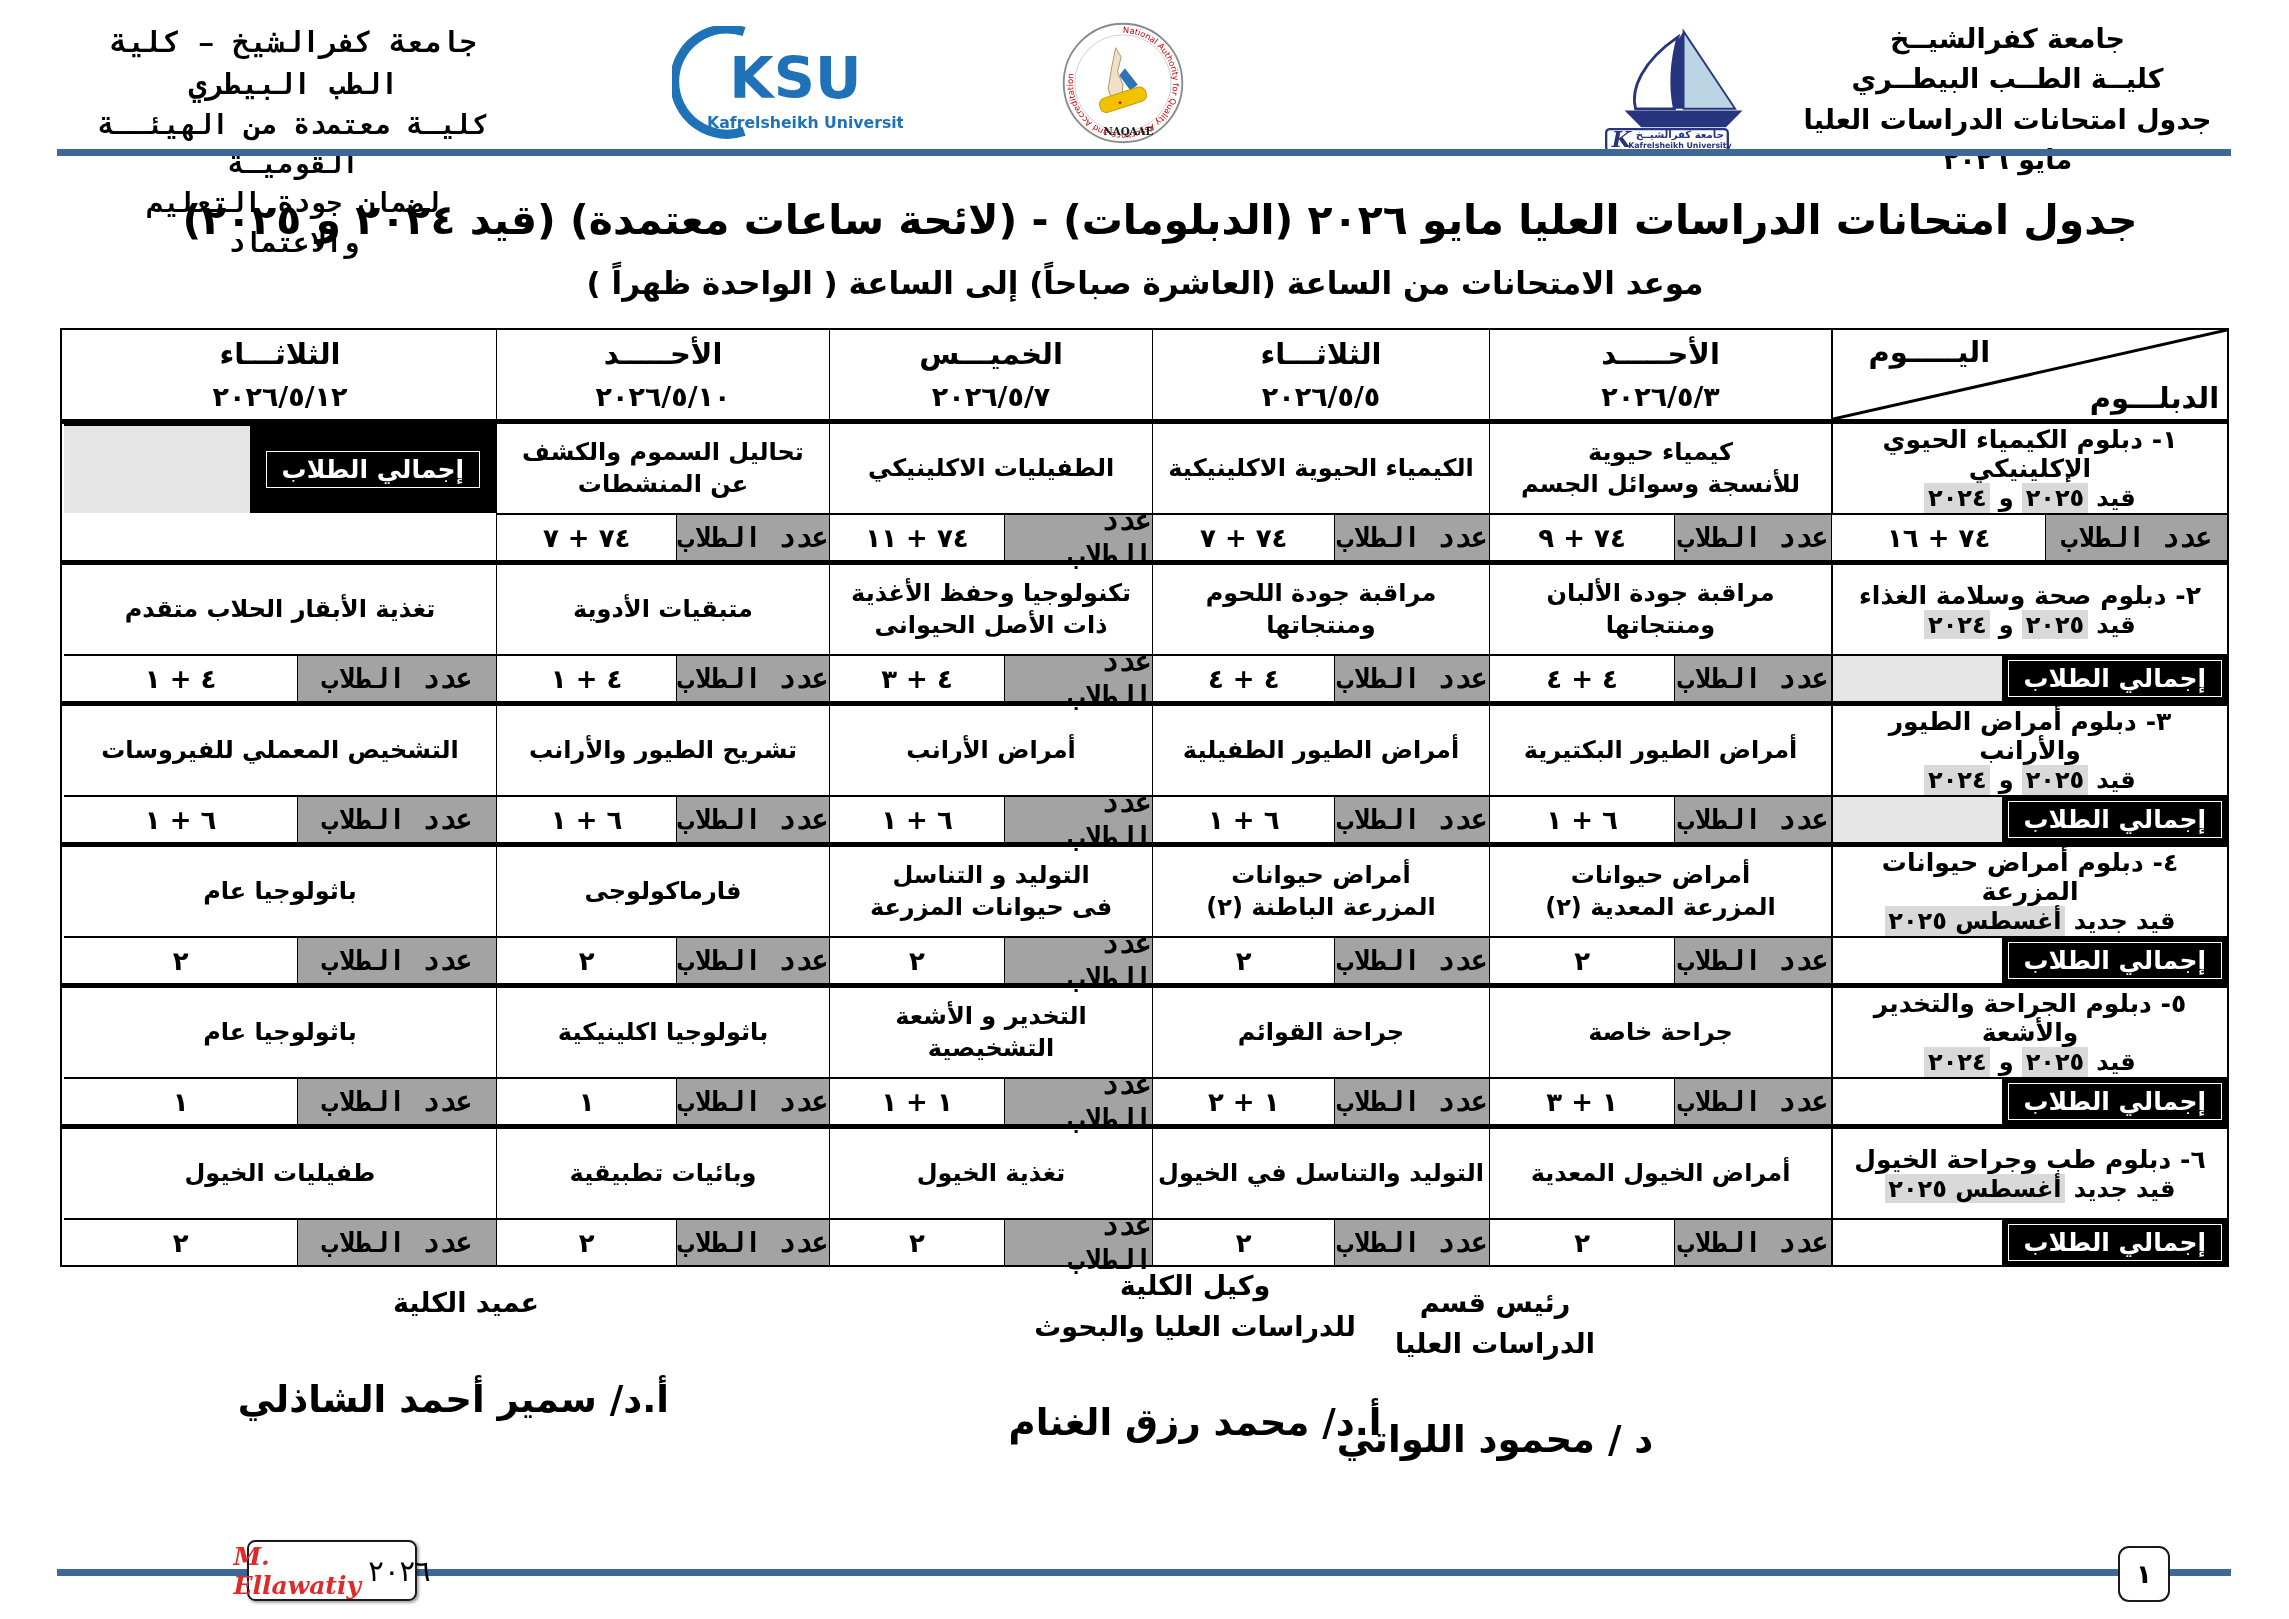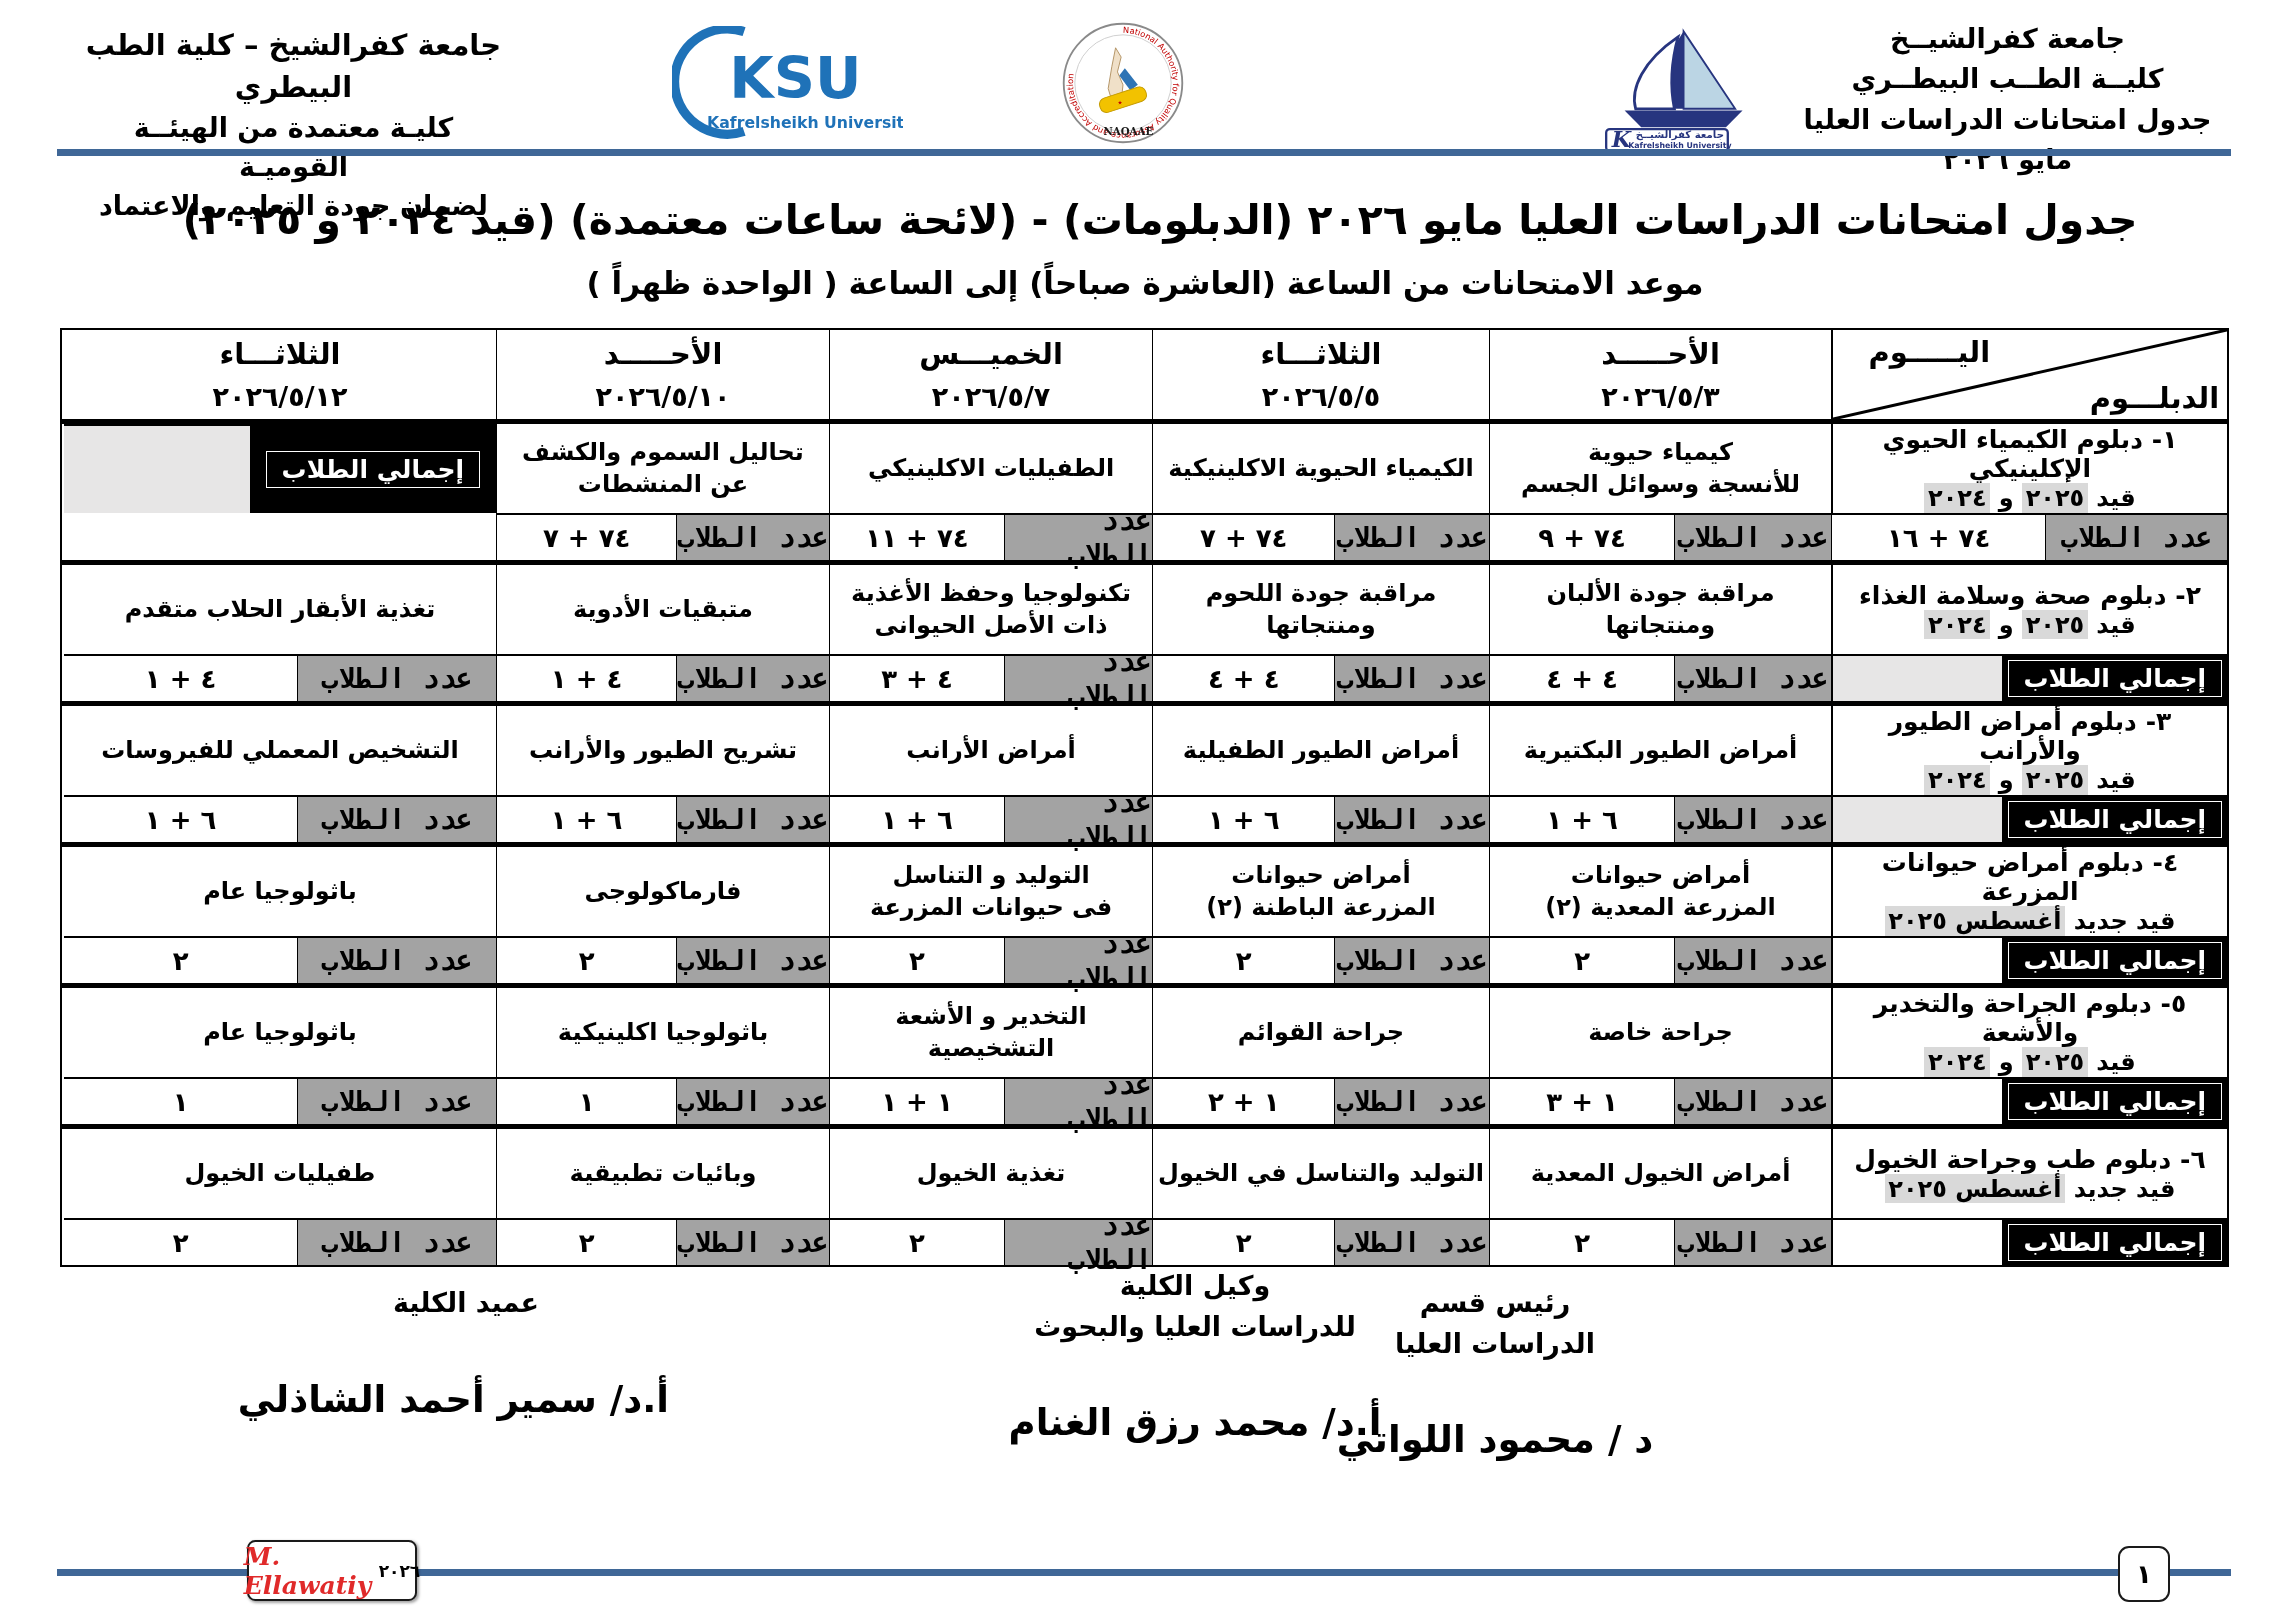--- a/index.html
+++ b/index.html
@@ -1,21 +1,21 @@
 <!DOCTYPE html>
 <html lang="ar" style="font-size:14.8px"><head>
 <meta charset="utf-8">
 <style>
   html,body{margin:0;padding:0;background:#fff;}
   .page{
     position:relative;width:2290px;height:1620px;background:#ffffff;overflow:hidden;
     font-family:"DejaVu Sans",sans-serif;color:#000;
   }
   
-  .hdr-left{position:absolute;left:81px;top:24px;width:425px;text-align:center;font-weight:bold;line-height:1.45;}
+  .hdr-left{position:absolute;left:81px;top:24px;width:425px;text-align:center;font-weight:bold;line-height:1.45;font-family:Liberation Mono, monospace;}
   .hdr-left .l1{font-size:29px;}
   .hdr-left .l2{font-size:27px;}
   .hdr-right{position:absolute;left:1786px;top:18.5px;width:443px;text-align:center;font-weight:bold;line-height:1.5;font-size:27px;}
   .logo{position:absolute;}
   .rule{position:absolute;left:57px;width:2174px;height:7.4px;background:#3F6797;}
   .rule-top{top:149px;}
   .rule-bottom{top:1569px;}
   
   .title{position:absolute;left:0;top:196px;width:100%;text-align:center;font-size:41px;font-weight:bold;margin:0;padding-left:15px;}
   .subtitle{position:absolute;left:0;top:265px;width:100%;text-align:center;font-size:31px;font-weight:bold;margin:0;}
@@ -51,21 +51,21 @@
   .tot-empty{width:43%;}
   .tot-empty.gray{background:#E7E6E6;}
   
   .sig{position:absolute;width:406px;text-align:center;font-weight:bold;}
   .sig .sig-titles{font-size:27px;line-height:1.5;}
   .sig .sig-name{font-size:37px;margin-top:54px;white-space:nowrap;}
   
   .stamp{position:absolute;left:247px;top:1540px;width:166px;height:57px;background:#fff;border:2.8px solid #1a1a1a;border-radius:8.3px;
          display:flex;align-items:center;justify-content:center;gap:7.4px;direction:ltr;box-shadow:1.8px 1.8px 2.8px rgba(0,0,0,.35);}
   .stamp .nm{color:#E02A2A;font-family:"DejaVu Serif",serif;font-style:italic;font-weight:bold;font-size:25px;}
-  .stamp .yr{font-size:17px;font-weight:bold;}
+  .stamp .yr{font-size:29px;font-weight:normal;}
   .pagenum{position:absolute;left:2118px;top:1546px;width:48px;height:52px;background:#fff;border:2.8px solid #1a1a1a;border-radius:11px;
            display:flex;align-items:center;justify-content:center;font-size:26px;font-weight:bold;}
 </style>
 </head>
 <body>
 
 <div class="page">
 
   <div class="hdr-left" dir="rtl">
     <div class="l1">جامعة كفرالشيخ – كلية الطب البيطري</div>

